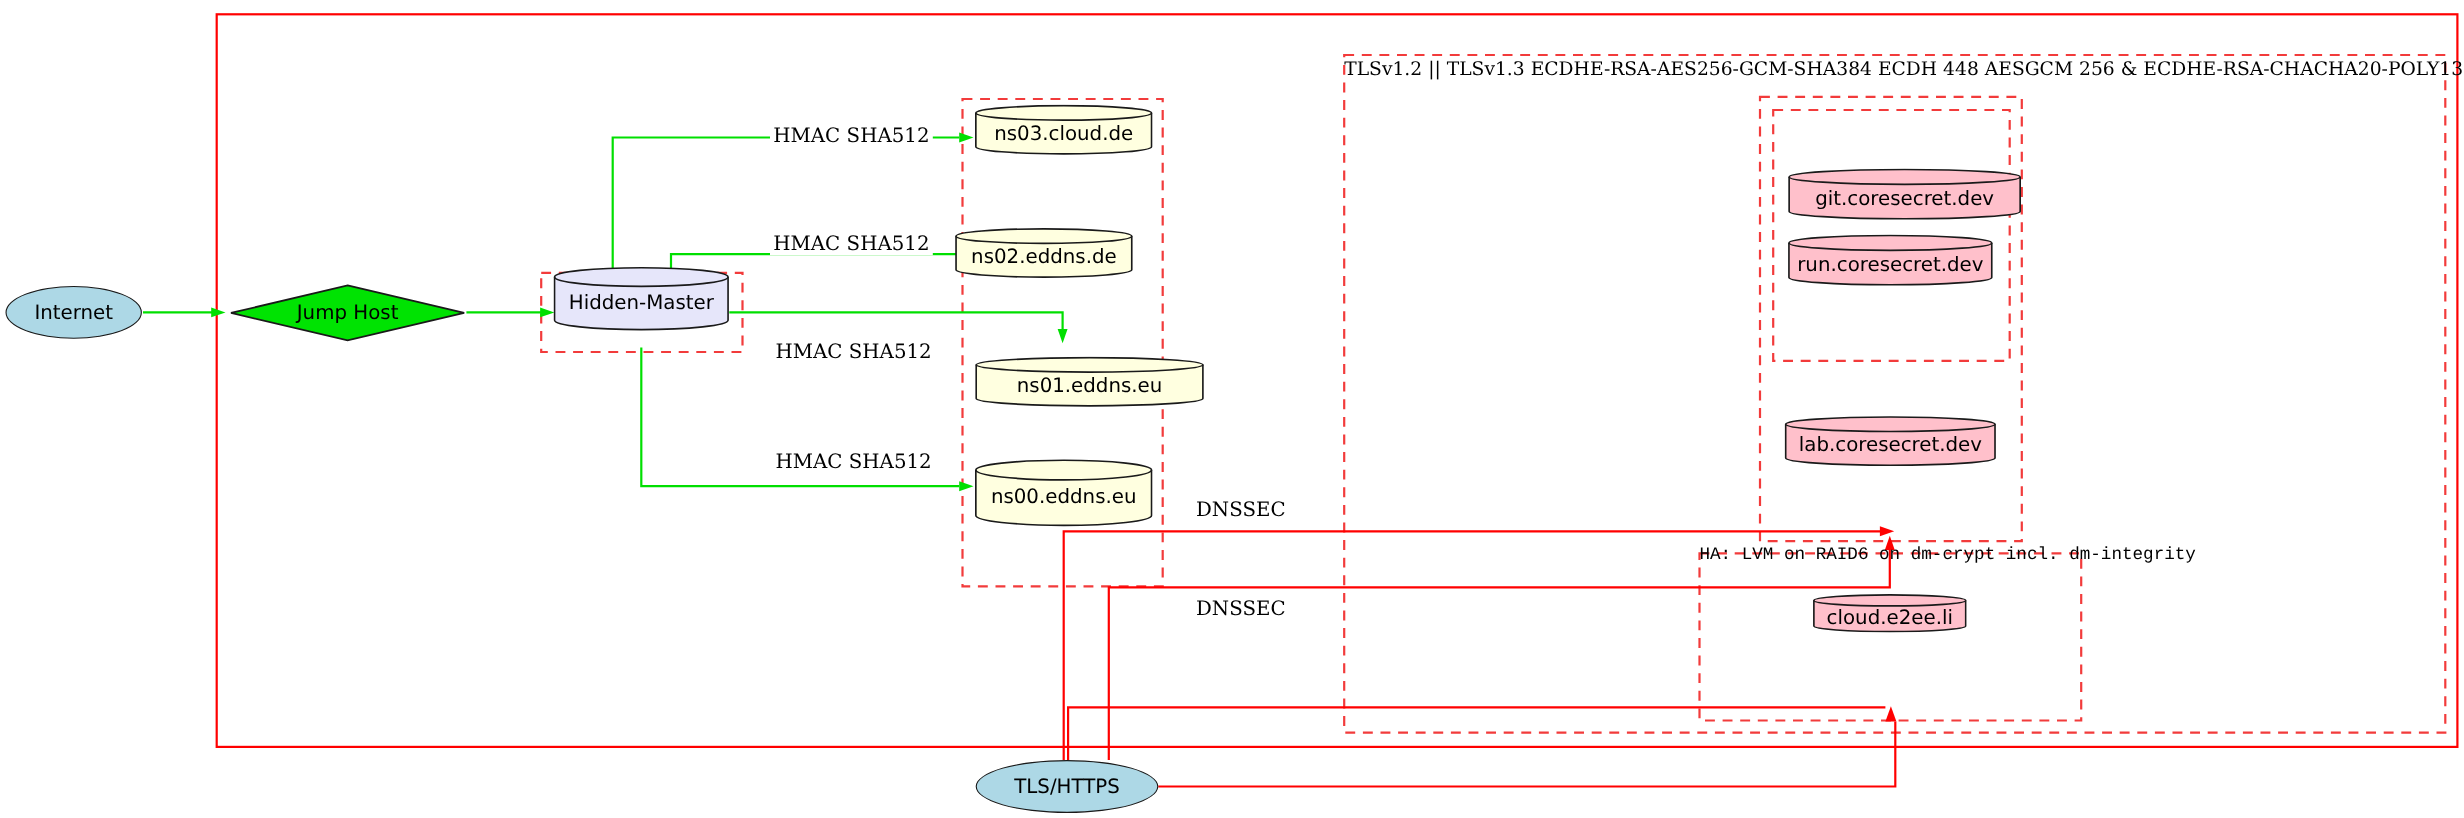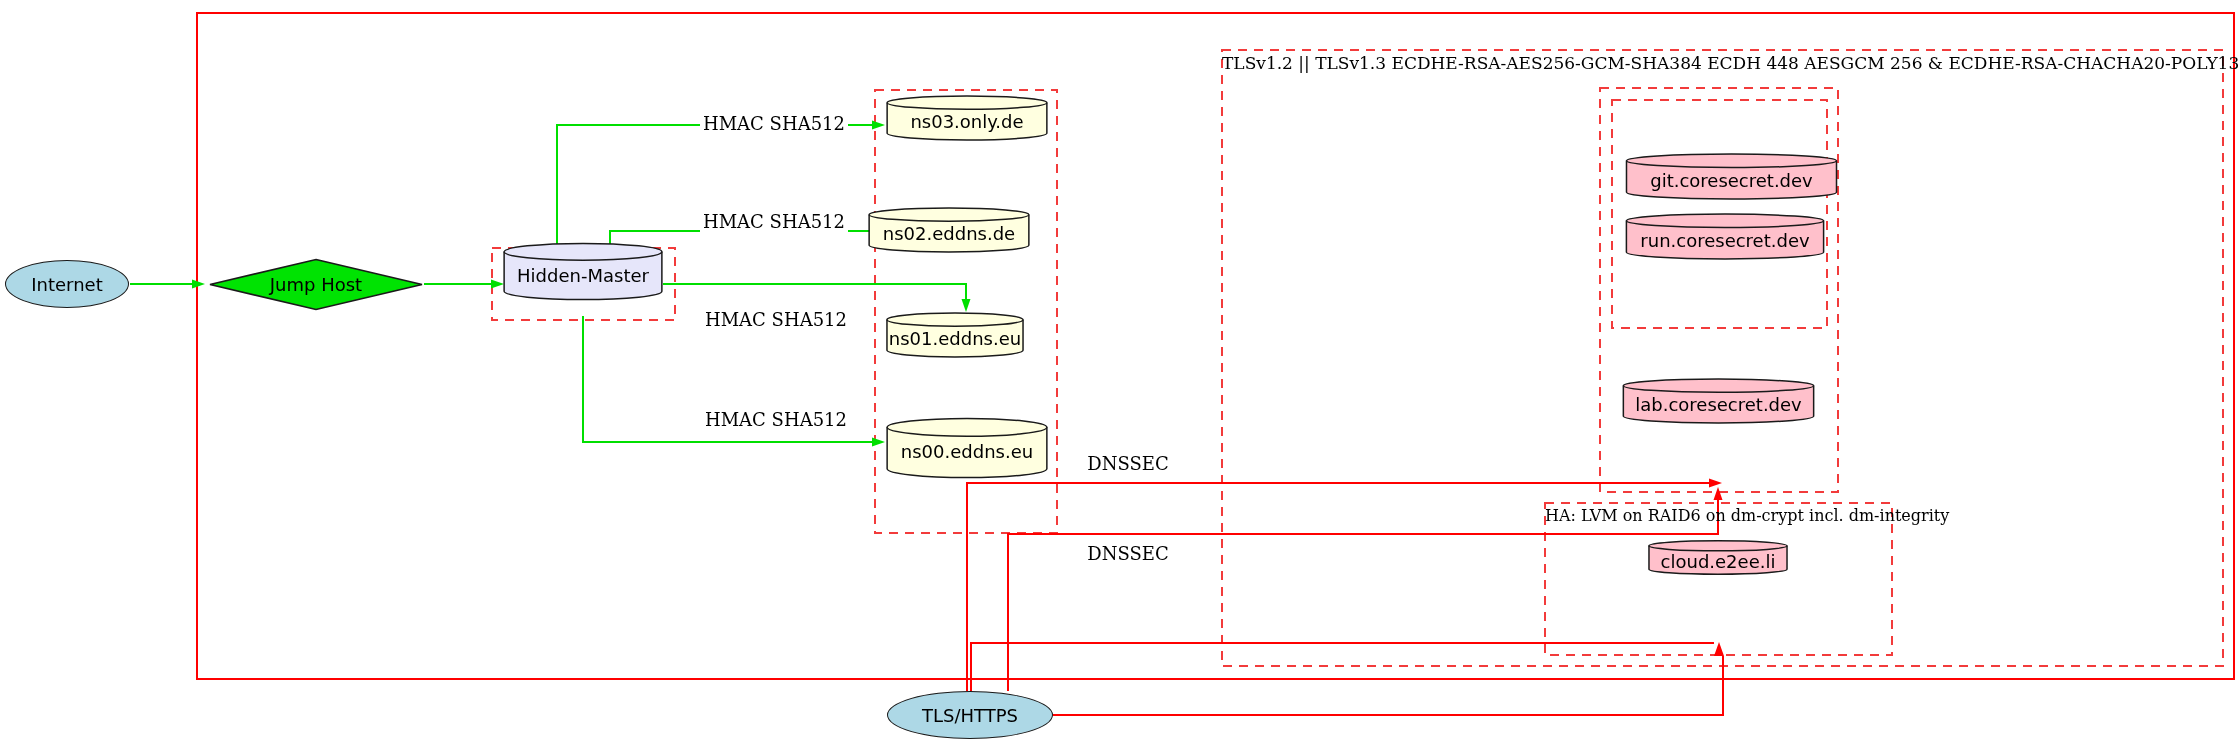--- a/index.html
+++ b/index.html
@@ -72,21 +72,21 @@
 
     <polyline class="edge-red" points="1008,691 1008,534 1718,534 1718,499"></polyline>
     <polygon class="arr-red" points="1718,487 1713.5,500 1722.5,500"></polygon>
 
     <polyline class="edge-red" points="971,691 971,643 1714,643"></polyline>
     <polyline class="edge-red" points="1053,715 1723,715 1723,656"></polyline>
     <polygon class="arr-red" points="1719,642 1714,656 1724,656"></polygon>
   </svg>
 
   <div class="lbl cluster-lbl" style="left:1222px;top:54px;width:1001px;">TLSv1.2 || TLSv1.3 ECDHE-RSA-AES256-GCM-SHA384 ECDH 448 AESGCM 256 &amp; ECDHE-RSA-CHACHA20-POLY1305 ECDH 448 ChaCha20 256</div>
-  <div class="lbl cluster-lbl-sm" style="left:1545px;top:508px;width:347px;">HA: LVM on RAID6 on dm-crypt incl. dm-integrity</div>
+  <div class="lbl cluster-lbl-sm" style="left:1545px;top:496px;width:347px;font-family:Liberation Mono, monospace;">HA: LVM on RAID6 on dm-crypt incl. dm-integrity</div>
 
   <div class="lbl edge-lbl on-line" style="left:696px;top:114px;width:156px;"><span>HMAC SHA512</span></div>
   <div class="lbl edge-lbl on-line" style="left:696px;top:212px;width:156px;"><span>HMAC SHA512</span></div>
   <div class="lbl edge-lbl" style="left:698px;top:310px;width:156px;"><span>HMAC SHA512</span></div>
   <div class="lbl edge-lbl" style="left:698px;top:410px;width:156px;"><span>HMAC SHA512</span></div>
   <div class="lbl edge-lbl" style="left:1086px;top:454px;width:84px;"><span>DNSSEC</span></div>
   <div class="lbl edge-lbl" style="left:1086px;top:544px;width:84px;"><span>DNSSEC</span></div>
 
   <div class="node ellipse fill-lightblue" style="left:5px;top:260px;width:124px;height:48px;">
     <span>Internet</span>
@@ -105,32 +105,32 @@
       <path class="cyl-lip" d="M0.7,5 A49.3,4.3 0 0 0 99.3,5"></path>
     </svg>
     <span class="cyl-label">Hidden-Master</span>
   </div>
 
   <div class="node cyl cyl-lightyellow" style="left:886px;top:95px;width:162px;height:46px;">
     <svg viewBox="0 0 100 30" preserveAspectRatio="none">
       <path class="cyl-body" d="M0.7,5 A49.3,4.3 0 0 1 99.3,5 L99.3,25 A49.3,4.3 0 0 1 0.7,25 Z"></path>
       <path class="cyl-lip" d="M0.7,5 A49.3,4.3 0 0 0 99.3,5"></path>
     </svg>
-    <span class="cyl-label">ns03.only.de</span>
+    <span class="cyl-label">ns03.cloud.de</span>
   </div>
 
   <div class="node cyl cyl-lightyellow" style="left:868px;top:207px;width:162px;height:46px;">
     <svg viewBox="0 0 100 30" preserveAspectRatio="none">
       <path class="cyl-body" d="M0.7,5 A49.3,4.3 0 0 1 99.3,5 L99.3,25 A49.3,4.3 0 0 1 0.7,25 Z"></path>
       <path class="cyl-lip" d="M0.7,5 A49.3,4.3 0 0 0 99.3,5"></path>
     </svg>
     <span class="cyl-label">ns02.eddns.de</span>
   </div>
 
-  <div class="node cyl cyl-lightyellow" style="left:886px;top:312px;width:138px;height:46px;">
+  <div class="node cyl cyl-lightyellow" style="left:886px;top:324px;width:196px;height:46px;padding-left:13px;">
     <svg viewBox="0 0 100 30" preserveAspectRatio="none">
       <path class="cyl-body" d="M0.7,5 A49.3,4.3 0 0 1 99.3,5 L99.3,25 A49.3,4.3 0 0 1 0.7,25 Z"></path>
       <path class="cyl-lip" d="M0.7,5 A49.3,4.3 0 0 0 99.3,5"></path>
     </svg>
     <span class="cyl-label">ns01.eddns.eu</span>
   </div>
 
   <div class="node cyl cyl-lightyellow" style="left:886px;top:417px;width:162px;height:62px;">
     <svg viewBox="0 0 100 30" preserveAspectRatio="none">
       <path class="cyl-body" d="M0.7,5 A49.3,4.3 0 0 1 99.3,5 L99.3,25 A49.3,4.3 0 0 1 0.7,25 Z"></path>
@@ -140,21 +140,21 @@
   </div>
 
   <div class="node cyl cyl-pink" style="left:1625px;top:110px;width:213px;height:47px;margin-top:43px;">
     <svg viewBox="0 0 100 30" preserveAspectRatio="none">
       <path class="cyl-body" d="M0.7,5 A49.3,4.3 0 0 1 99.3,5 L99.3,25 A49.3,4.3 0 0 1 0.7,25 Z"></path>
       <path class="cyl-lip" d="M0.7,5 A49.3,4.3 0 0 0 99.3,5"></path>
     </svg>
     <span class="cyl-label">git.coresecret.dev</span>
   </div>
 
-  <div class="node cyl cyl-pink" style="left:1625px;top:213px;width:187px;height:47px;padding-left:13px;">
+  <div class="node cyl cyl-pink" style="left:1625px;top:213px;width:187px;height:47px;">
     <svg viewBox="0 0 100 30" preserveAspectRatio="none">
       <path class="cyl-body" d="M0.7,5 A49.3,4.3 0 0 1 99.3,5 L99.3,25 A49.3,4.3 0 0 1 0.7,25 Z"></path>
       <path class="cyl-lip" d="M0.7,5 A49.3,4.3 0 0 0 99.3,5"></path>
     </svg>
     <span class="cyl-label">run.coresecret.dev</span>
   </div>
 
   <div class="node cyl cyl-pink" style="left:1622px;top:378px;width:193px;height:46px;">
     <svg viewBox="0 0 100 30" preserveAspectRatio="none">
       <path class="cyl-body" d="M0.7,5 A49.3,4.3 0 0 1 99.3,5 L99.3,25 A49.3,4.3 0 0 1 0.7,25 Z"></path>

